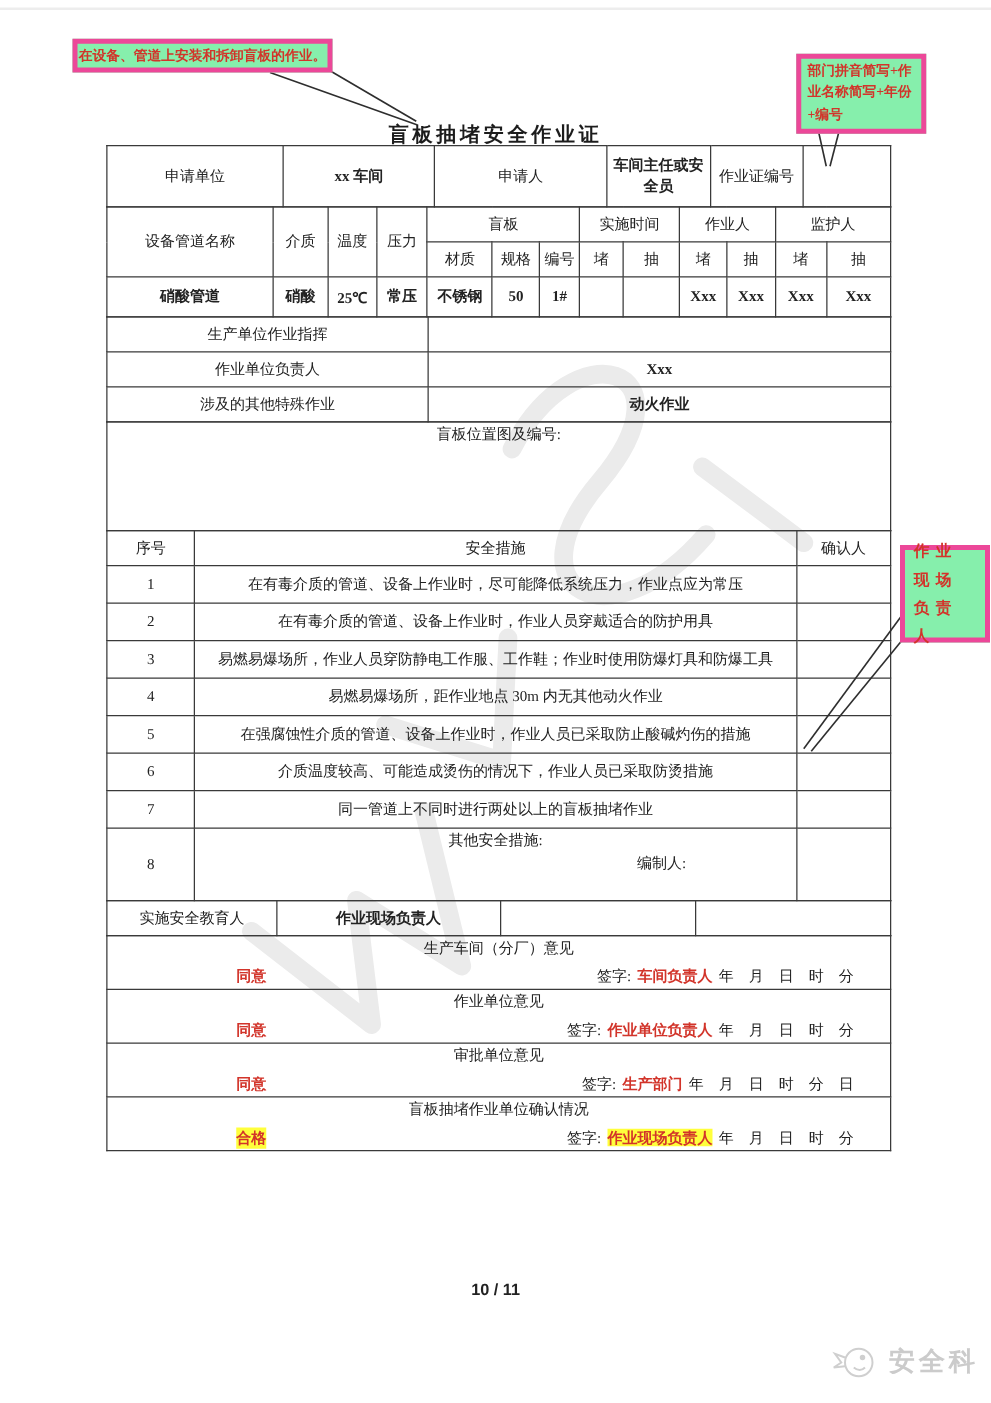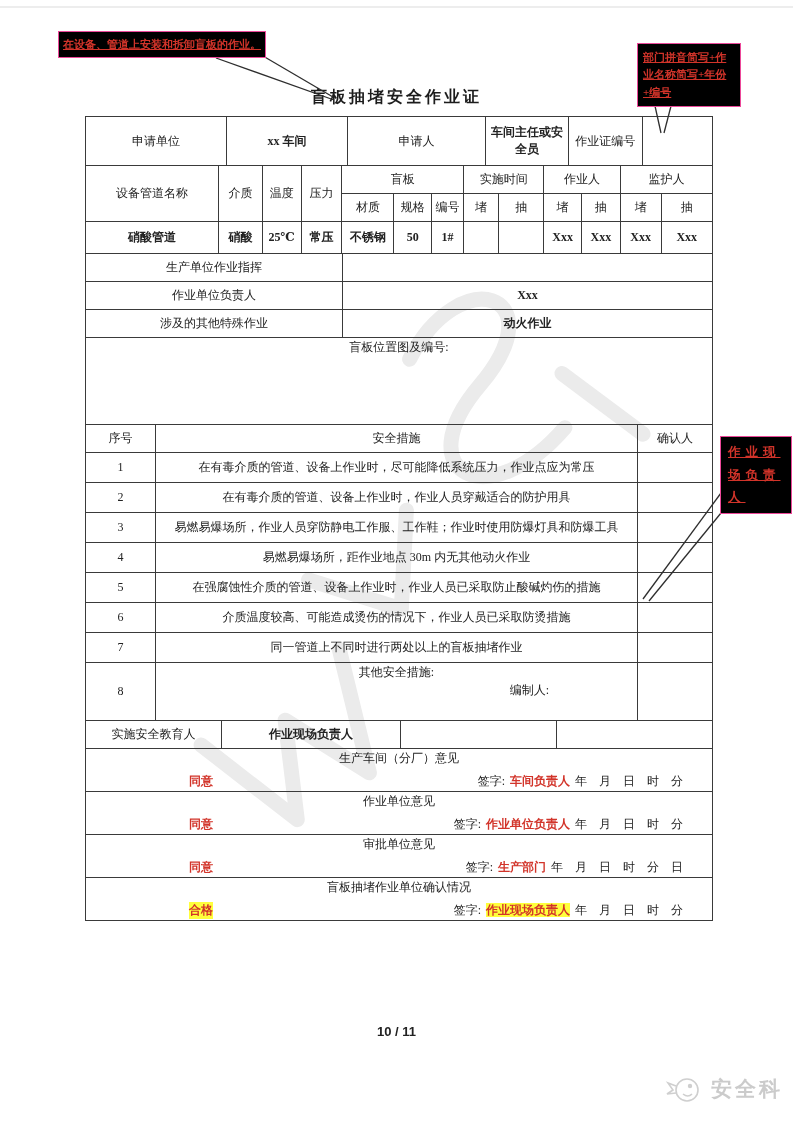--- a/index.html
+++ b/index.html
@@ -8,35 +8,35 @@
     font-family:"Liberation Serif","DejaVu Serif",serif; color:#222;
     overflow:hidden;
   }
   .top-hairline { position:absolute; top:6px; left:0; width:100%; height:2px; background:#ededed; }
 
   
   .wm { position:absolute; left:0; top:0; z-index:0; pointer-events:none; }
 
   
   .callout {
-    position:absolute; background:#000000; border:1px solid #ec4899;
+    position:absolute; background:#86efac; border:4px solid #ec4899;
     color:var(--accent-red,#d2342a); font-weight:bold; z-index:7;
-    display:flex; align-items:center; box-sizing:border-box;text-decoration:underline;
+    display:flex; align-items:center; box-sizing:border-box;
   }
   .callout-tl { left:58px; top:31px; width:208px; height:27px; font-size:11px; justify-content:center; white-space:nowrap; }
   .callout-tr { left:637px; top:43px; width:104px; height:64px; font-size:11px; line-height:1.55; padding:2px 5px; }
   .callout-r  { left:720px; top:436px; width:72px; height:78px; font-size:12.5px; line-height:1.8; padding:4px 7px; letter-spacing:5px; }
   .ann-lines { position:absolute; left:0; top:0; z-index:6; pointer-events:none; }
 
   .doc-title {
-    position:absolute; top:87px; left:0; width:100%; text-align:center;
+    position:absolute; top:98px; left:0; width:100%; text-align:center;
     font-size:16px; font-weight:bold; letter-spacing:3px; color:#1c1c1c; z-index:2;
   }
 
-  .doc { position:absolute; left:85px; top:116px; width:628px; z-index:2; }
+  .doc { position:absolute; left:85px; top:116px; width:628px; z-index:2;font-family:Liberation Serif, serif; }
   table.sec { width:100%; border-collapse:collapse; table-layout:fixed; background:transparent; }
   table.sec + table.sec { margin-top:-1px; }
   .sec td {
     border:1px solid #3a3a3a; font-size:12px; text-align:center;
     padding:1px 3px; word-break:break-all; color:#222; background:transparent;
   }
   .red { color:var(--accent-red,#d2342a); font-weight:bold; }
   .hl  { background:var(--highlight-yellow,#ffff3c); }
   .r1 td { height:46px; }
   .hdr td { height:25px; }

